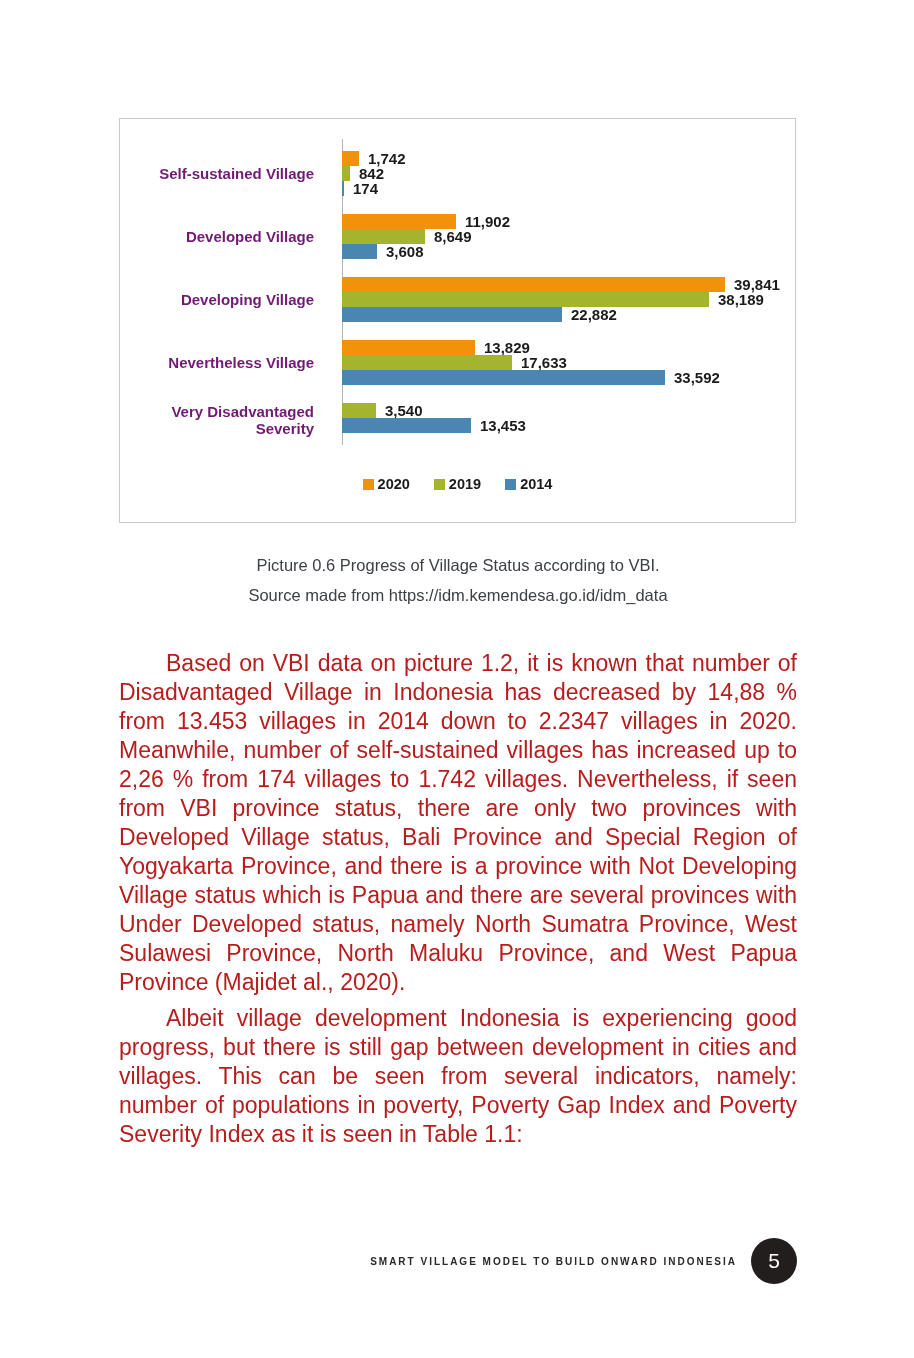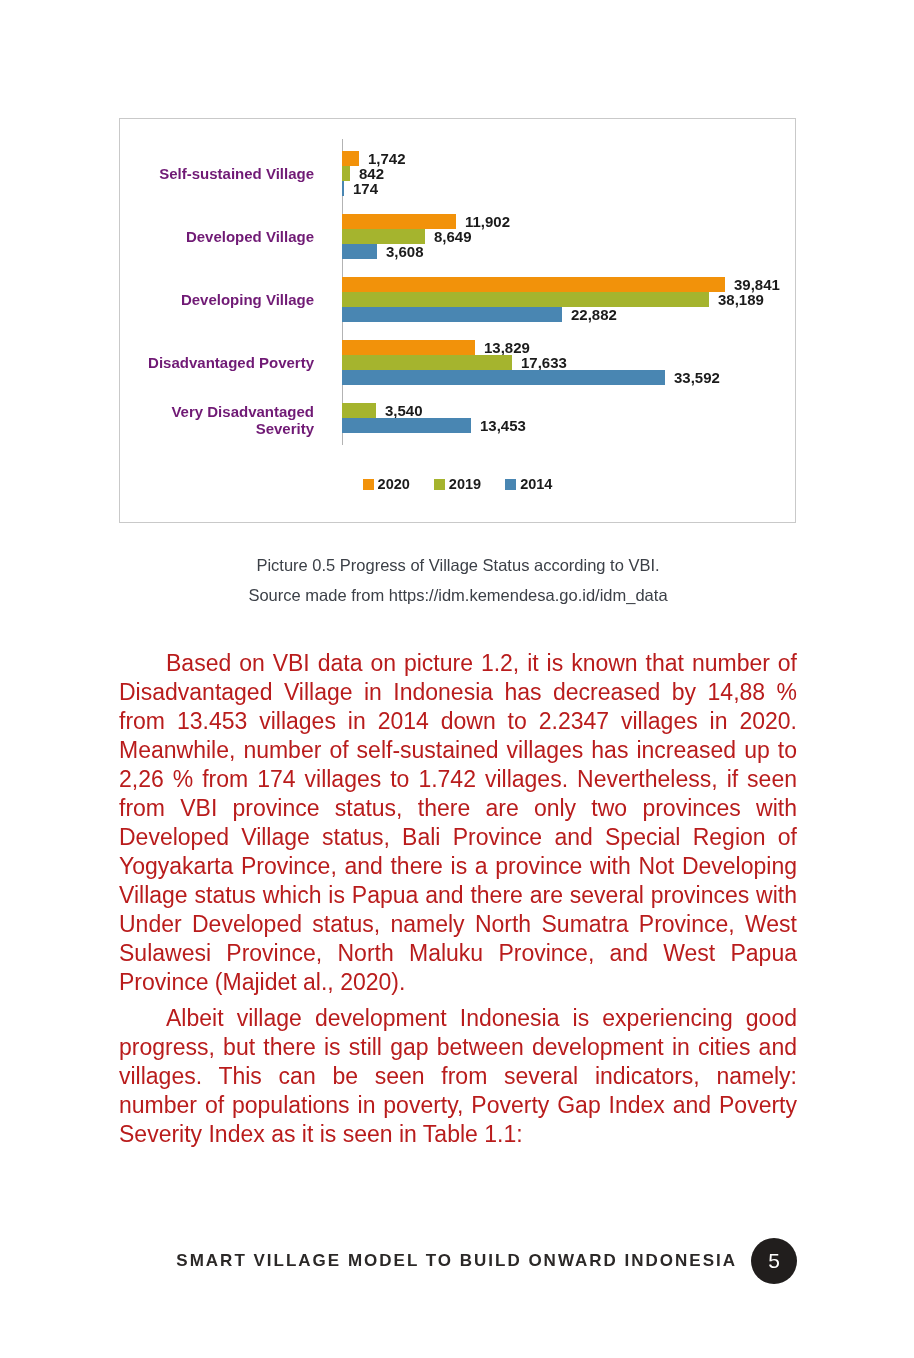--- a/index.html
+++ b/index.html
@@ -93,21 +93,21 @@
     position: absolute;
     left: 119px;
     top: 1238px;
     width: 678px;
     display: flex;
     justify-content: flex-end;
     align-items: center;
     gap: 14px;
   }
   .footer-title {
-    font-size: 17px;
+    font-size: 10px;
     font-weight: bold;
     letter-spacing: 2px;
     color: #2b2827;
     white-space: nowrap;
   }
   .page-circle {
     width: 46px;
     height: 46px;
     border-radius: 50%;
     background: #211e1d;
@@ -173,21 +173,21 @@
               <div class="bar" style="width: 367px; background: rgb(165, 180, 46);"></div>
               <span class="bar-value">38,189</span>
             </div>
             <div class="bar-line">
               <div class="bar" style="width: 220px; background: rgb(73, 134, 178);"></div>
               <span class="bar-value">22,882</span>
             </div>
           </div>
         </div>
         <div class="cat-row">
-          <div class="cat-label">Disadvantaged Poverty</div>
+          <div class="cat-label">Nevertheless Village</div>
           <div class="cat-bars">
             <div class="bar-line">
               <div class="bar" style="width: 133px; background: rgb(242, 146, 10);"></div>
               <span class="bar-value">13,829</span>
             </div>
             <div class="bar-line">
               <div class="bar" style="width: 170px; background: rgb(165, 180, 46);"></div>
               <span class="bar-value">17,633</span>
             </div>
             <div class="bar-line">
@@ -221,21 +221,21 @@
           <span class="legend-label">2019</span>
         </span>
         <span class="legend-item">
           <span class="legend-swatch" style="background: rgb(73, 134, 178);"></span>
           <span class="legend-label">2014</span>
         </span>
       </div>
   </figure>
 
   <div class="caption">
-    <div>Picture 0.5 Progress of Village Status according to VBI.</div>
+    <div>Picture 0.6 Progress of Village Status according to VBI.</div>
     <div>Source made from https://idm.kemendesa.go.id/idm_data</div>
   </div>
 
   <div class="body-text">
     <p class="body-para">Based on VBI data on picture 1.2, it is known that number of Disadvantaged Village in Indonesia has decreased by 14,88 % from 13.453 villages in 2014 down to 2.2347 villages in 2020. Meanwhile, number of self-sustained villages has increased up to 2,26 % from 174 villages to 1.742 villages. Nevertheless, if seen from VBI province status, there are only two provinces with Developed Village status, Bali Province and Special Region of Yogyakarta Province, and there is a province with Not Developing Village status which is Papua and there are several provinces with Under Developed status, namely North Sumatra Province, West Sulawesi Province, North Maluku Province, and West Papua Province (Majidet al., 2020).</p>
     <p class="body-para">Albeit village development Indonesia is experiencing good progress, but there is still gap between development in cities and villages. This can be seen from several indicators, namely: number of populations in poverty, Poverty Gap Index and Poverty Severity Index as it is seen in Table 1.1:</p>
   </div>
 
 </div>
 

